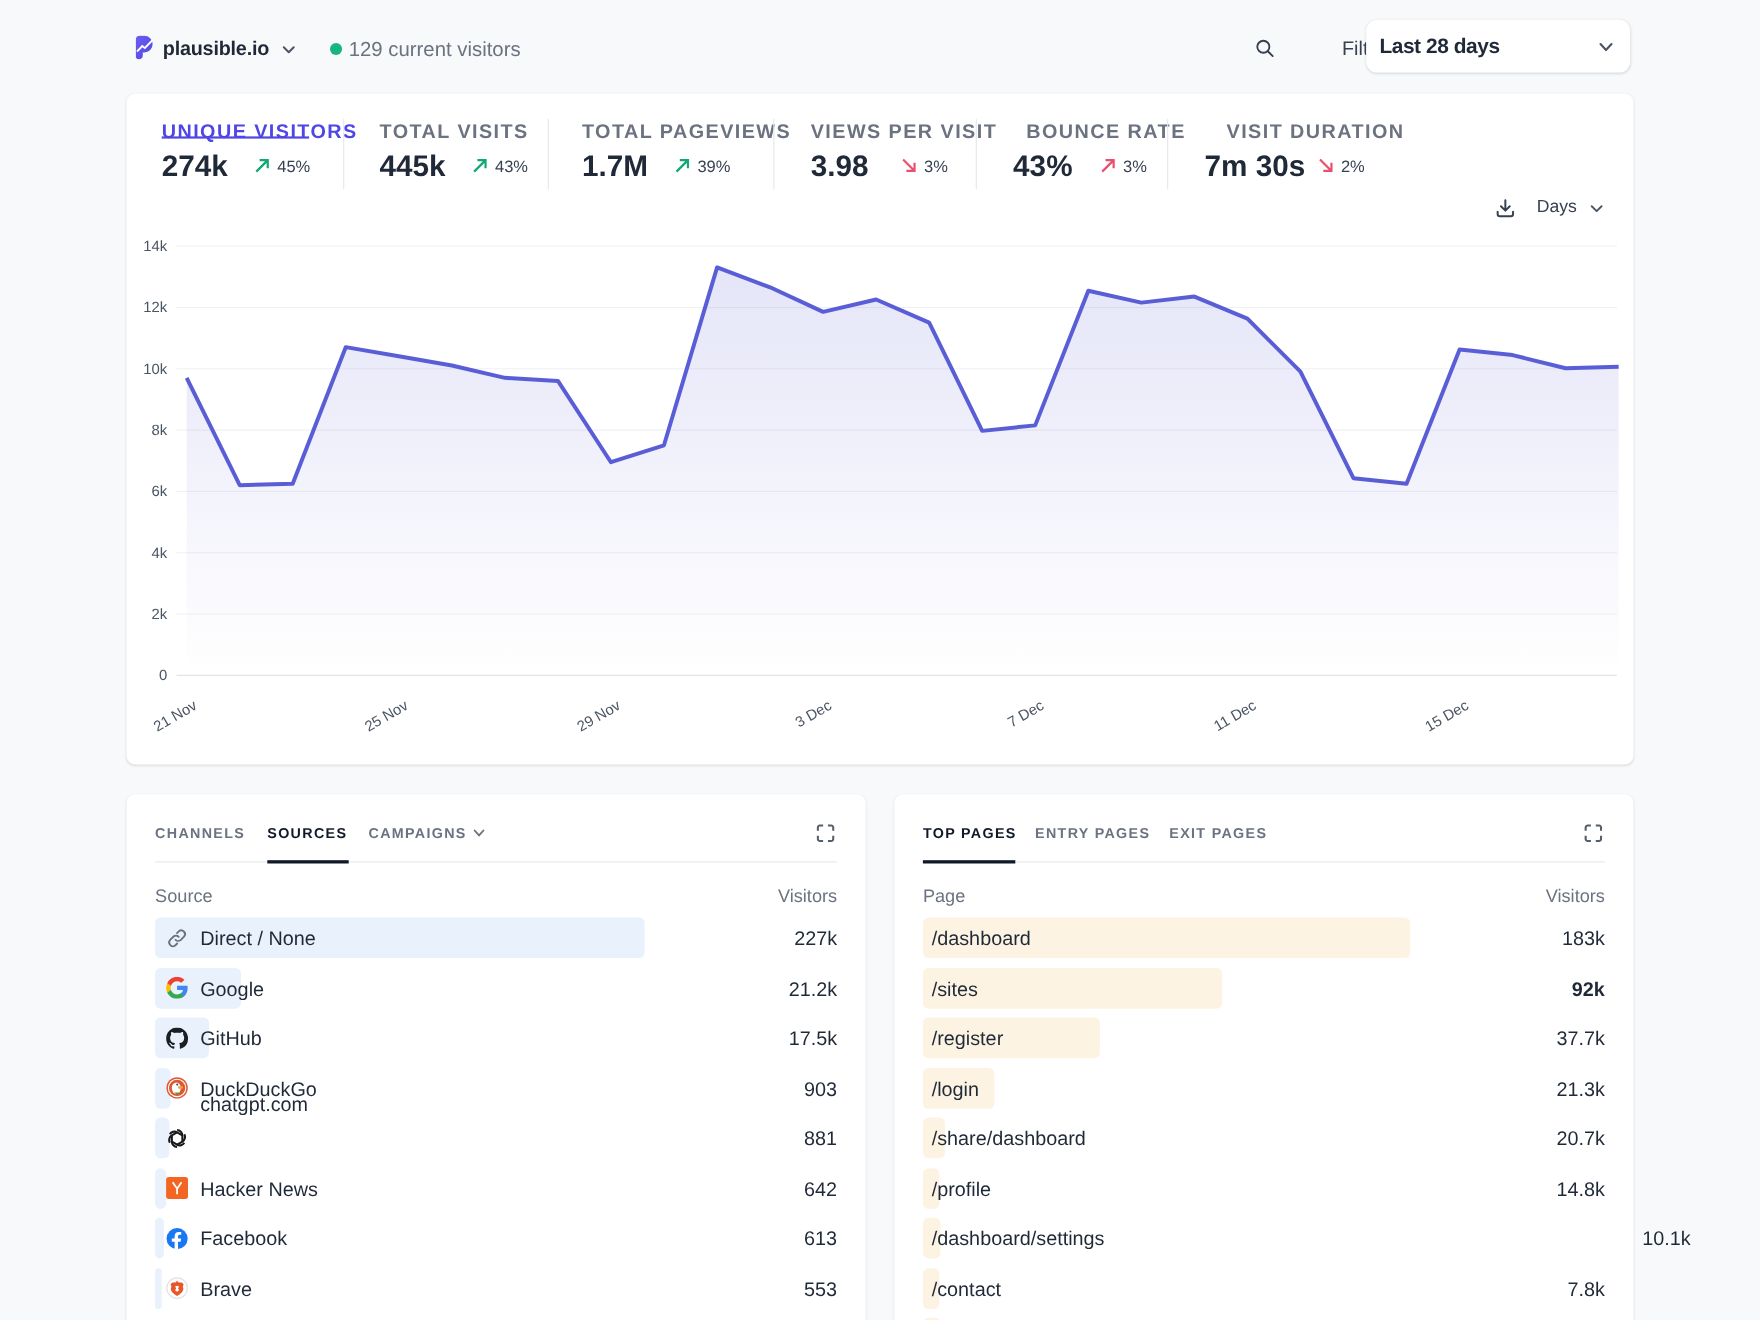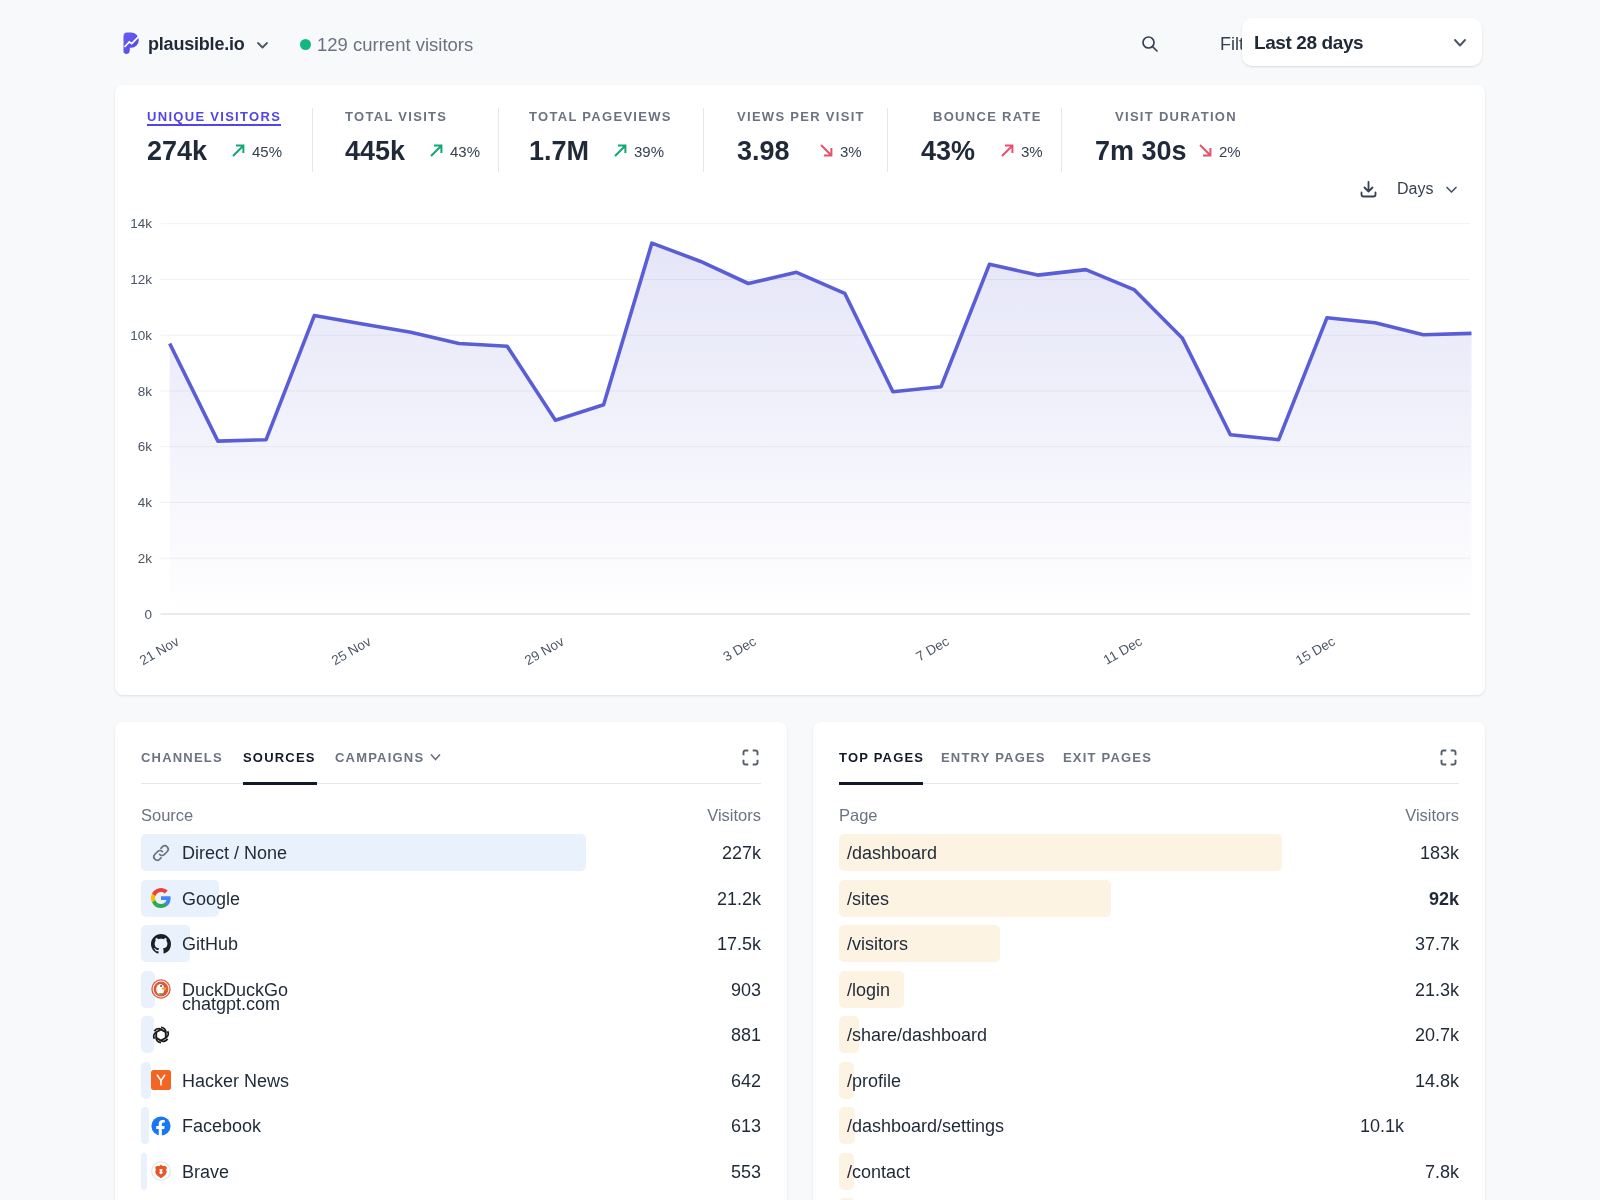--- a/index.html
+++ b/index.html
@@ -1,21 +1,21 @@
 <!DOCTYPE html>
 <html><head>
 <meta charset="utf-8">
 <style>
   * { margin:0; padding:0; box-sizing:border-box; }
   html,body { width:1600px; height:1200px; overflow:hidden; background:#f8f9fa;
     font-family:"Liberation Sans", sans-serif; }
   .abs { position:absolute; }
   .panel { position:absolute; background:#fff; border-radius:8px;
     box-shadow:0 1px 2px rgba(0,0,0,0.05), 0 1px 3px rgba(0,0,0,0.06); }
-  .kpilabel { font-size:13px; font-weight:700; letter-spacing:1.3px; color:#6b7280; white-space:nowrap; }
+  .kpilabel { font-size:18px; font-weight:700; letter-spacing:1.3px; color:#6b7280; white-space:nowrap; }
   .kpival { font-size:27px; font-weight:700; color:#1f2937; }
   .kpipct { font-size:15px; color:#374151; }
   .vdiv { position:absolute; width:1px; background:#e5e7eb; top:108px; height:64px; }
   .tab { font-size:13px; font-weight:700; letter-spacing:1.2px; color:#6b7280; position:absolute; top:750px; white-space:nowrap; }
   .tab.active { color:#111827; }
   .colhead { font-size:16.5px; color:#6b7280; position:absolute; top:806px; }
   .rowname { font-size:18px; color:#1f2937; position:absolute; white-space:nowrap; }
   .rowval { font-size:18px; color:#1f2937; position:absolute; text-align:right; width:100px; }
   .bar { position:absolute; border-radius:5px; height:37px; }
   .bar.blue { background:#e9f1fc; }
@@ -257,26 +257,26 @@
 <div class="bar cream" style="left:839px; top:925px; width:161px;"></div>
 <div class="bar cream" style="left:839px; top:970.5px; width:65px;"></div>
 <div class="bar cream" style="left:839px; top:1016px; width:20px;"></div>
 <div class="bar cream" style="left:839px; top:1061.5px; width:15px;"></div>
 <div class="bar cream" style="left:839px; top:1107px; width:16px;"></div>
 <div class="bar cream" style="left:839px; top:1152.5px; width:15px;"></div>
 <div class="bar cream" style="left:839px; top:1198px; width:16px;"></div>
 
 <div class="rowname" style="left:847px; top:843px;">/dashboard</div>
 <div class="rowname" style="left:847px; top:888.5px;">/sites</div>
-<div class="rowname" style="left:847px; top:934px;">/visitors</div>
+<div class="rowname" style="left:847px; top:934px;">/register</div>
 <div class="rowname" style="left:847px; top:979.5px;">/login</div>
 <div class="rowname" style="left:847px; top:1025px;">/share/dashboard</div>
 <div class="rowname" style="left:847px; top:1070.5px;">/profile</div>
 <div class="rowname" style="left:847px; top:1116px;">/dashboard/settings</div>
 <div class="rowname" style="left:847px; top:1161.5px;">/contact</div>
 <div class="rowval" style="left:1359px; top:843px;">183k</div>
 <div class="rowval" style="left:1359px; top:888.5px;font-weight:bold;">92k</div>
 <div class="rowval" style="left:1359px; top:934px;">37.7k</div>
 <div class="rowval" style="left:1359px; top:979.5px;">21.3k</div>
 <div class="rowval" style="left:1359px; top:1025px;">20.7k</div>
 <div class="rowval" style="left:1359px; top:1070.5px;">14.8k</div>
-<div class="rowval" style="left:1304px; top:1116px;">10.1k</div>
+<div class="rowval" style="left:1437px; top:1116px;">10.1k</div>
 <div class="rowval" style="left:1359px; top:1161.5px;">7.8k</div>
 
 </body></html>

